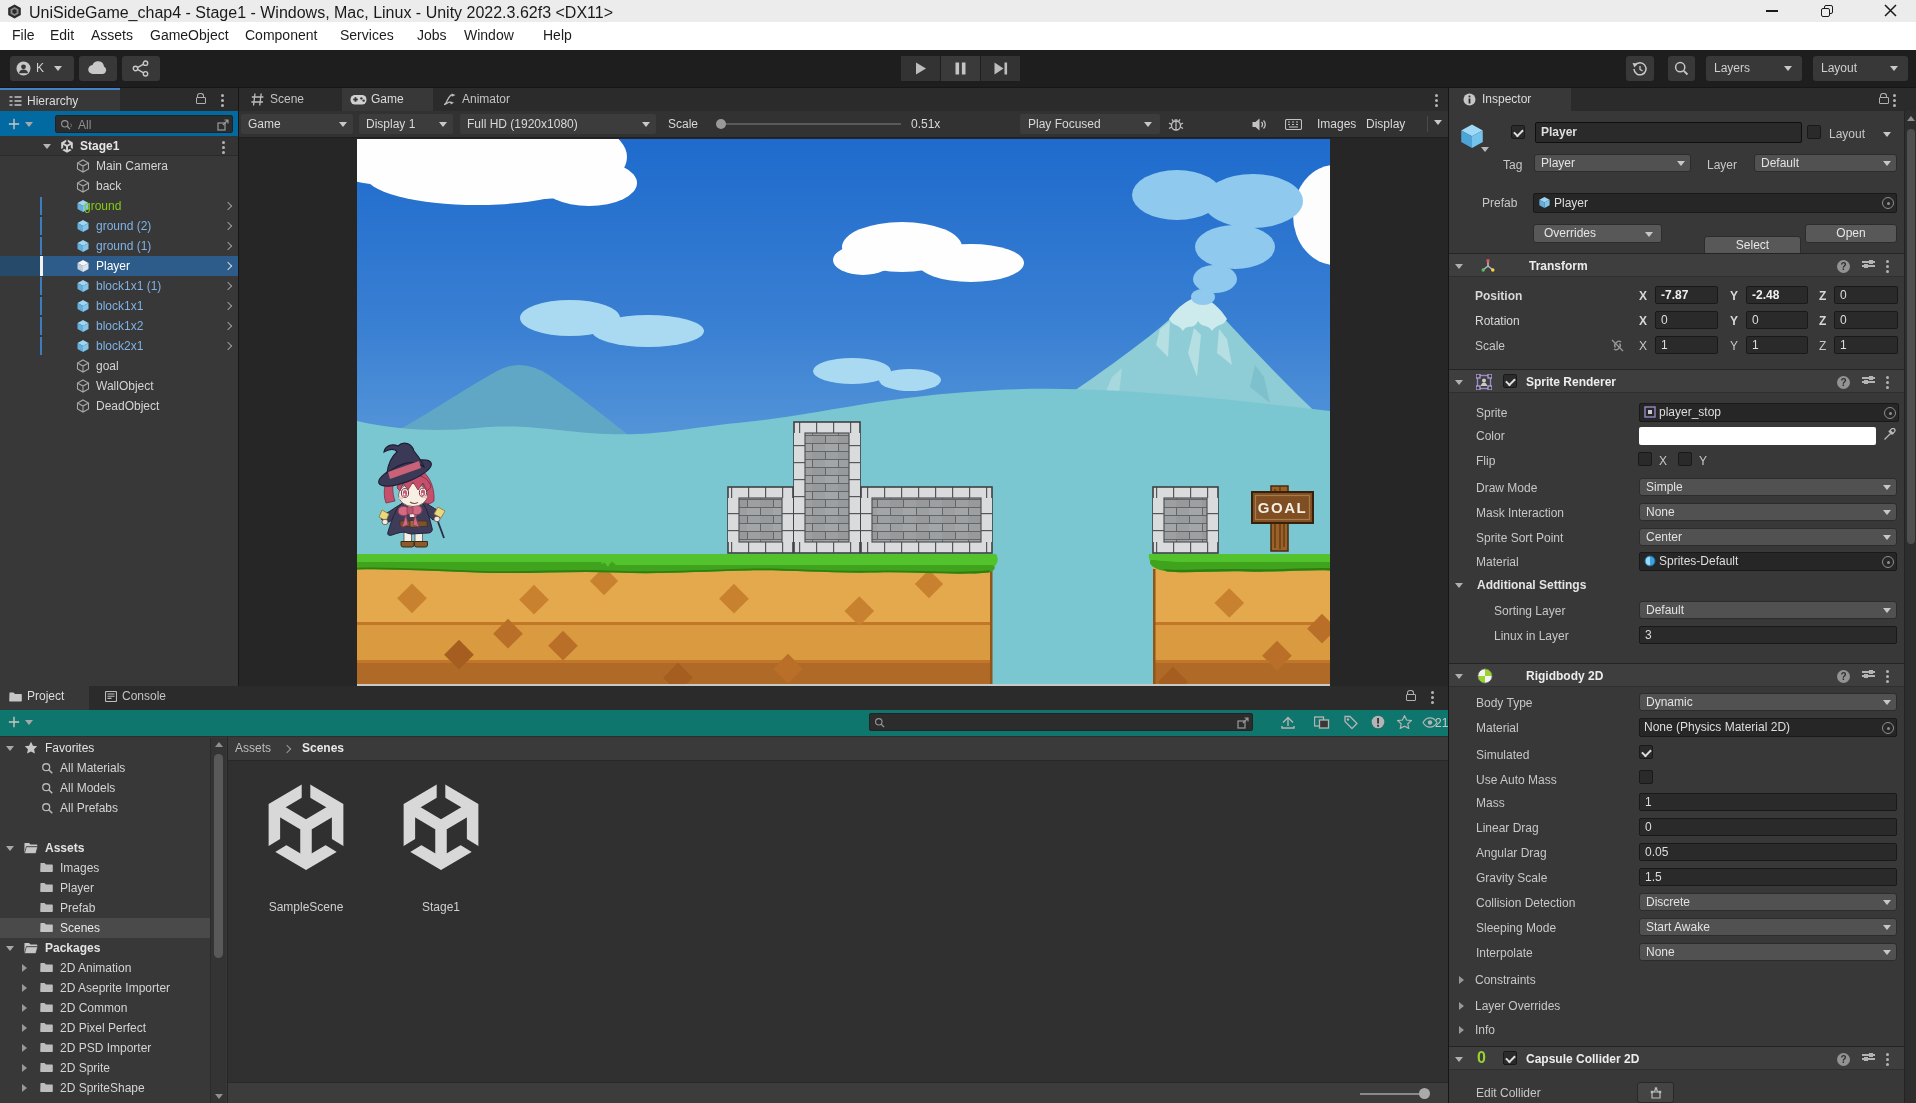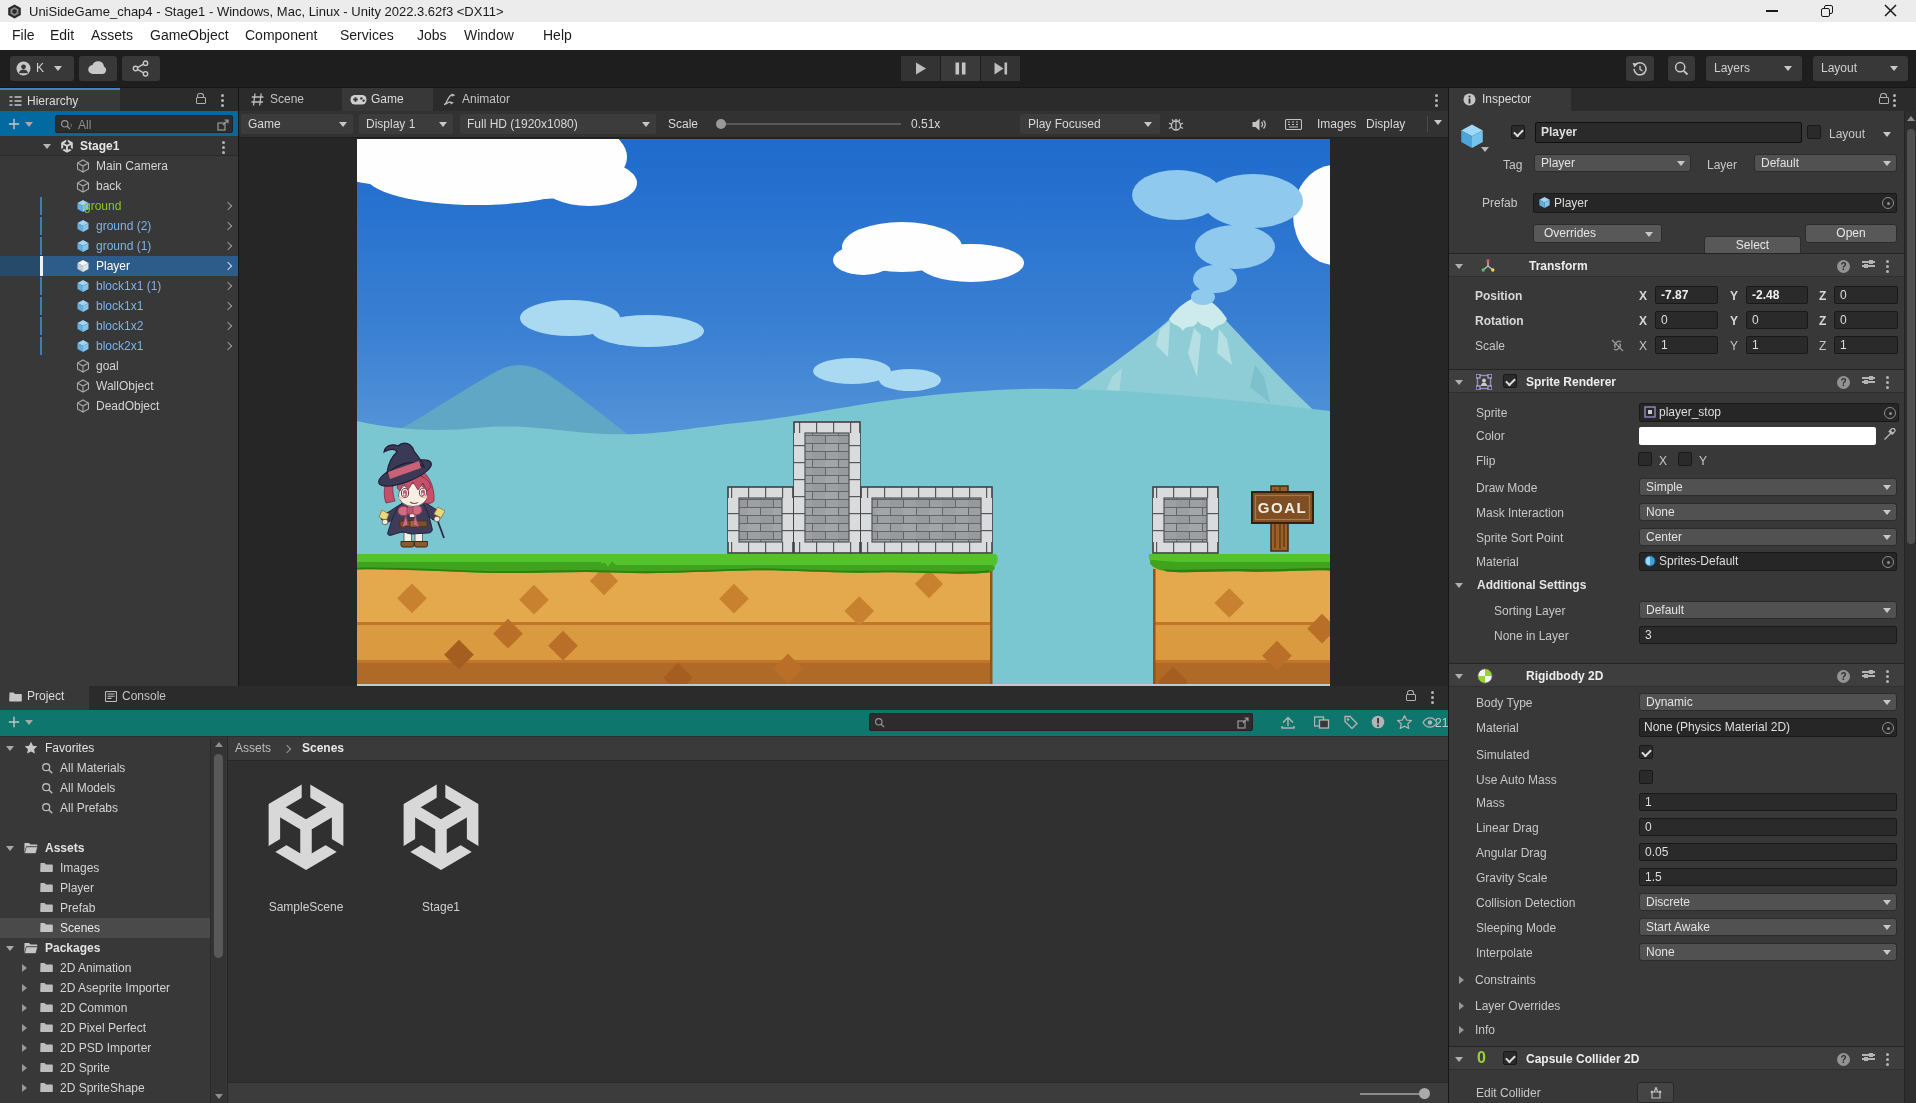--- a/index.html
+++ b/index.html
@@ -2,21 +2,21 @@
 <html><head>
 <meta charset="utf-8">
 <style>
   * { margin:0; padding:0; box-sizing:border-box; }
   html,body { width:1916px; height:1103px; overflow:hidden; background:#282828;
     font-family:"Liberation Sans", sans-serif; }
   .abs { position:absolute; }
   #win { position:relative; width:1916px; height:1103px; }
   
   #titlebar { left:0; top:0; width:1916px; height:22px; background:#ececec; color:#1a1a1a;
-    font-size:13px; }
+    font-size:16px; }
   #menubar { left:0; top:22px; width:1916px; height:28px; background:#ffffff; color:#1c1c1c;
     font-size:14px; }
   .menuitem { position:absolute; top:5px; }
   #toolbar { left:0; top:50px; width:1916px; height:38px; background:#1e1e1e; }
   .tbtn { position:absolute; top:6px; height:25px; background:#383838; border-radius:3px; }
   .playbtn { position:absolute; top:6px; height:25px; width:39px; background:#333333; }
   
   .tabrow { position:absolute; left:0; top:0; right:0; height:23px; background:#2b2b2b; }
   .tab { position:absolute; top:0; height:23px; font-size:12px; color:#c3c3c3; }
   .tab.active { background:#383838; color:#dcdcdc; }
@@ -904,21 +904,21 @@
           <i></i>
         </div>
     </div>
     <span class="lbl" style="left:26px;top:201px;font-weight:bold;color:#d8d8d8">Position</span>
     <span class="lbl" style="left:190px;top:201px;font-weight:bold;color:#d8d8d8">X</span>
     <div class="fld" style="left:206px;top:198px;width:63px;font-weight:bold;color:#efefef">-7.87</div>
     <span class="lbl" style="left:281px;top:201px;font-weight:bold;color:#d8d8d8">Y</span>
     <div class="fld" style="left:297px;top:198px;width:62px;font-weight:bold;color:#efefef">-2.48</div>
     <span class="lbl" style="left:370px;top:201px;font-weight:bold;color:#d8d8d8">Z</span>
     <div class="fld" style="left:385px;top:198px;width:64px">0</div>
-    <span class="lbl" style="left:26px;top:226px;font-weight:bold;color:#d8d8d8">Rotation</span>
+    <span class="lbl" style="left:26px;top:226px;font-weight:normal;color:#d8d8d8">Rotation</span>
     <span class="lbl" style="left:190px;top:226px;font-weight:bold;color:#d8d8d8">X</span>
     <div class="fld" style="left:206px;top:223px;width:63px">0</div>
     <span class="lbl" style="left:281px;top:226px;font-weight:bold;color:#d8d8d8">Y</span>
     <div class="fld" style="left:297px;top:223px;width:62px">0</div>
     <span class="lbl" style="left:370px;top:226px;font-weight:bold;color:#d8d8d8">Z</span>
     <div class="fld" style="left:385px;top:223px;width:64px">0</div>
     <span class="lbl" style="left:26px;top:251px">Scale</span>
     <svg class="abs" style="left:161px;top:251px" width="15" height="13" viewBox="0 0 15 13">
       <path d="M5.5,8.5 a3,3 0 0 1 0,-4 l1.5,-1.5 a3,3 0 0 1 4,0 M9.5,4.5 a3,3 0 0 1 0,4 l-1.5,1.5 a3,3 0 0 1 -4,0" stroke="#9a9a9a" stroke-width="1.3" fill="none"></path>
       <path d="M2,1 L13,12" stroke="#9a9a9a" stroke-width="1.3"></path>
@@ -982,21 +982,21 @@
       <svg style="vertical-align:-2px;margin-right:3px" width="12" height="12" viewBox="0 0 12 12">
         <circle cx="6" cy="6" r="5" fill="#3ca3e0"></circle>
         <path d="M6,1 a5,5 0 0 0 0,10 z" fill="#9fd8f5"></path>
         <circle cx="6" cy="6" r="5" fill="none" stroke="#1a6a9a" stroke-width="1"></circle>
       </svg>Sprites-Default<div class="pick" style="top:3px"></div>
     </div>
     <span class="cardn abs" style="left:6px;top:495px;border-top-color:#b0b0b0"></span>
     <span class="lbl" style="left:28px;top:490px;font-weight:bold;color:#e4e4e4">Additional Settings</span>
     <span class="lbl" style="left:45px;top:516px">Sorting Layer</span>
     <div class="dd" style="left:190px;top:513px;width:258px">Default<span class="cardn"></span></div>
-    <span class="lbl" style="left:45px;top:541px">None in Layer</span>
+    <span class="lbl" style="left:45px;top:541px">Linux in Layer</span>
     <div class="fld" style="left:190px;top:538px;width:258px">3</div>
 
     <div class="hdr" style="top:575px">
       <span class="cardn abs" style="left:6px;top:10px;border-top-color:#b0b0b0"></span>
       <svg class="abs" style="left:28px;top:4px" width="16" height="16" viewBox="0 0 16 16">
         <circle cx="8" cy="8" r="7.2" fill="#f2f2f2"></circle>
         <path d="M8,8 L8,0.8 A7.2,7.2 0 0 1 15.2,8 Z" fill="#9ad32e"></path>
         <path d="M8,8 L8,15.2 A7.2,7.2 0 0 1 0.8,8 Z" fill="#9ad32e"></path>
         <circle cx="8" cy="8" r="7.2" fill="none" stroke="#555" stroke-width="0.8"></circle>
       </svg>

